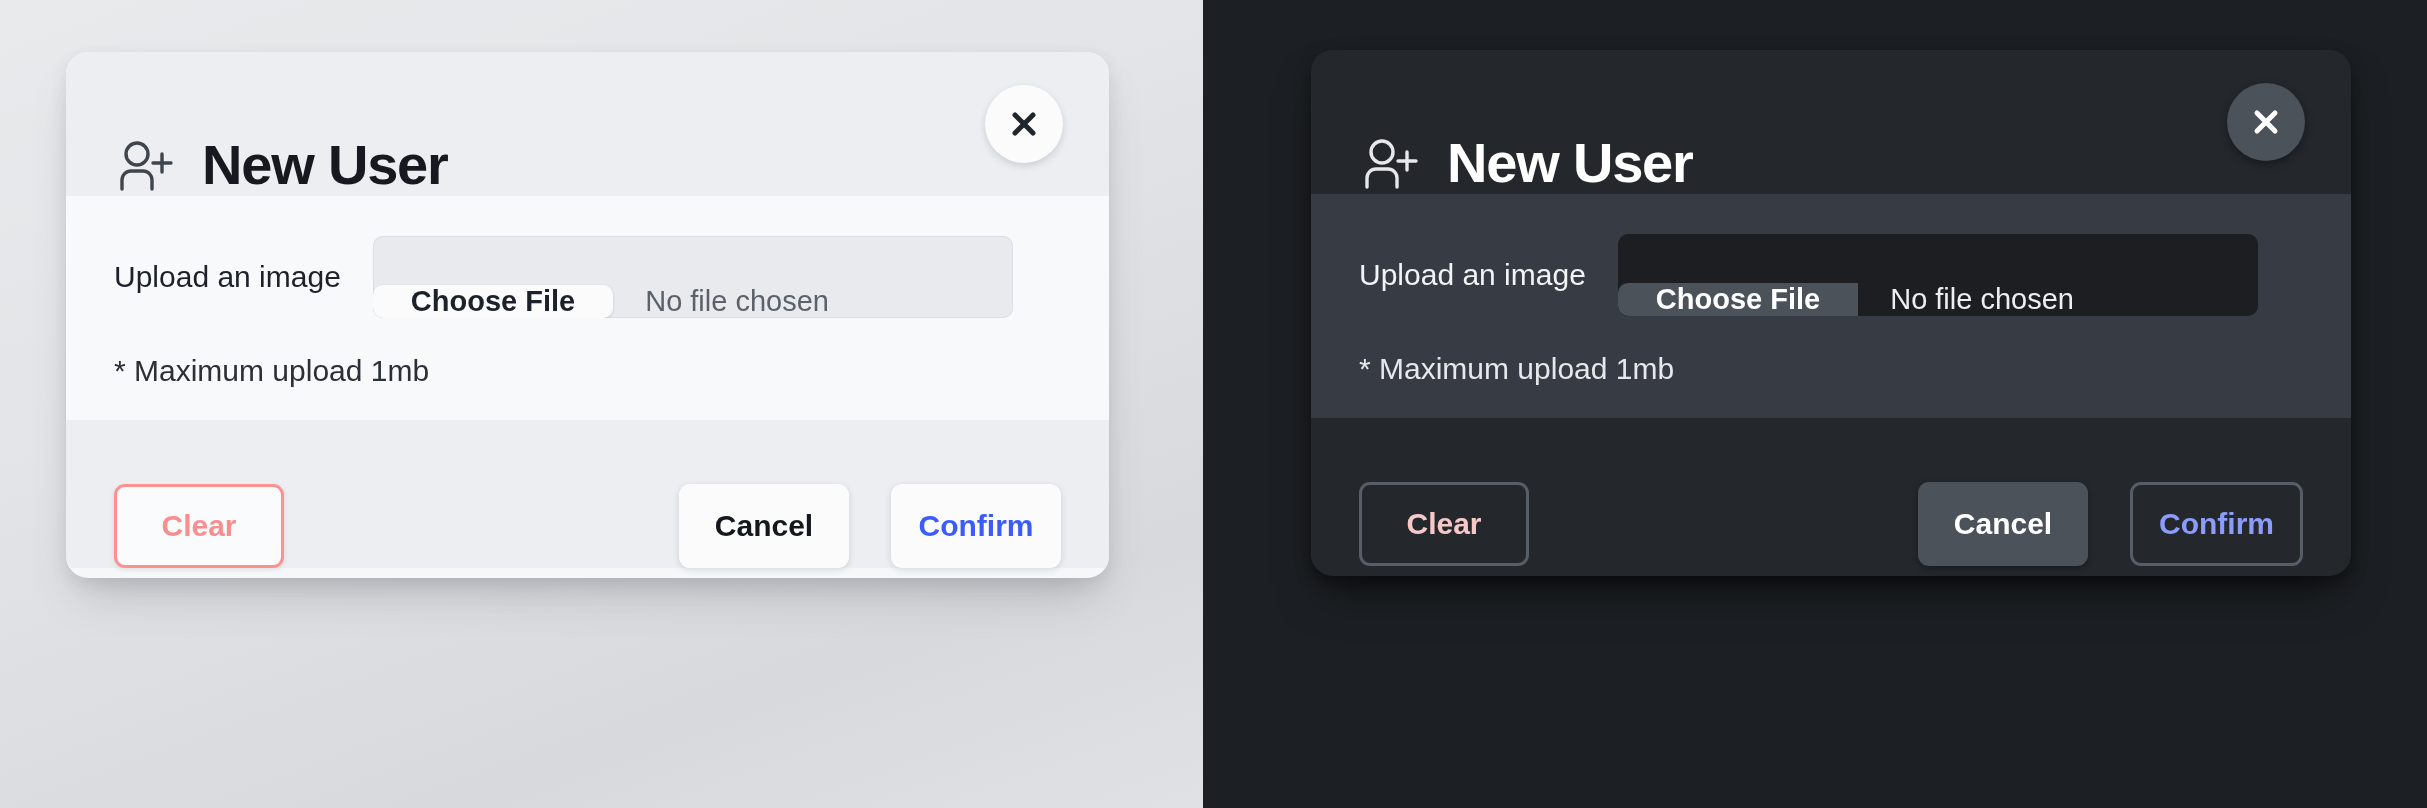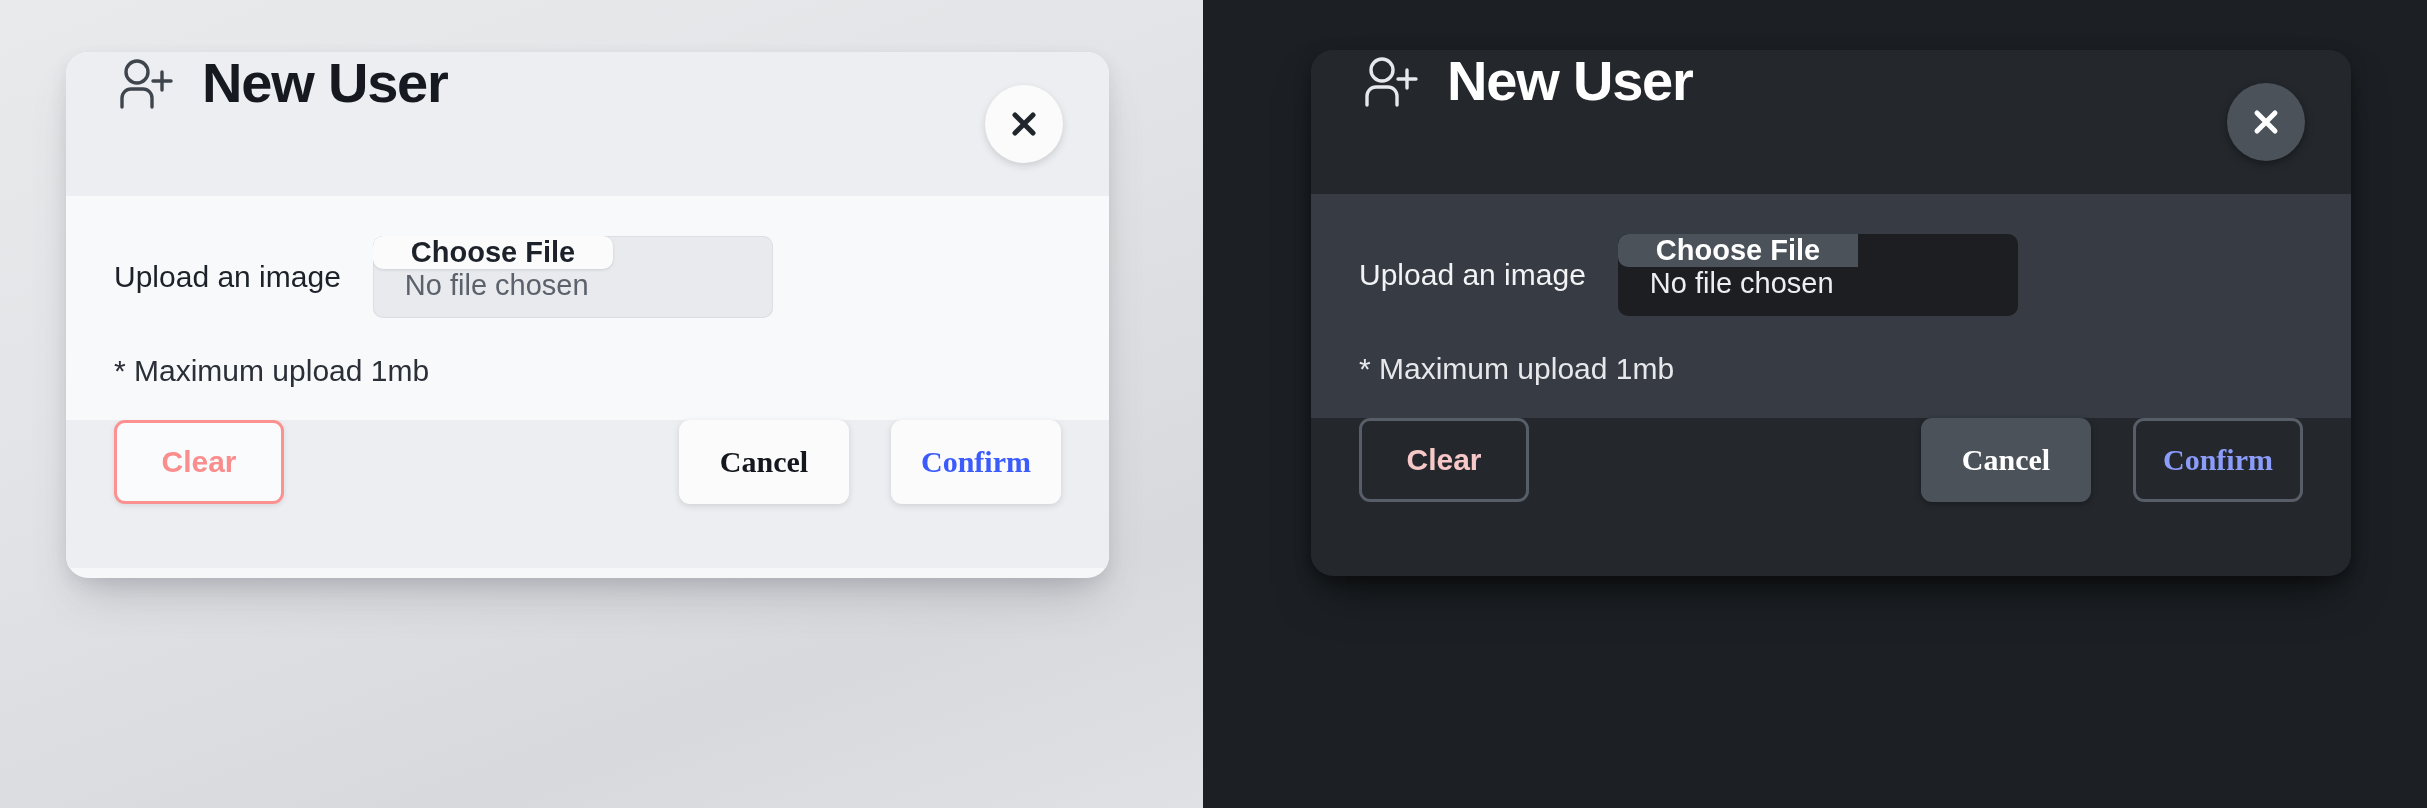--- a/index.html
+++ b/index.html
@@ -51,21 +51,21 @@
     height: 526px;
     background: #24282d;
     box-shadow: 0 26px 46px -14px rgba(0,0,0,.55),
                 0 6px 16px rgba(0,0,0,.38);
   }
 
   
   .card-header {
     height: 144px;
     display: flex;
-    align-items: flex-start;
+    align-items: flex-end;
     padding: 0 46px 0 48px;
     position: relative;
   }
   .card-light .card-header { background: #eceef1; }
   .card-dark  .card-header { background: #24282d; }
 
   .title-group {
     display: flex;
     align-items: center;
     gap: 26px;
@@ -126,25 +126,24 @@
 
   .upload-label {
     font-size: 30px;
     line-height: 1;
   }
   .card-light .upload-label { color: #1d222a; }
   .card-dark  .upload-label { color: #f2f3f5; }
 
   .file-input {
     display: flex;
-    align-items: flex-start;
+    align-items: flex-end;
     height: 82px;
     border-radius: 10px;
     overflow: hidden;
-    flex-direction: column;
   }
   .card-light .file-input {
     background: #e9eaee;
     box-shadow: inset 0 0 0 1px #dcdee3;
   }
   .card-dark .file-input {
     background: #1c1e21;
   }
 
   .choose-file-button {
@@ -185,33 +184,32 @@
     font-size: 30px;
     line-height: 1;
   }
   .card-light .hint-text { color: #2a2f38; }
   .card-dark  .hint-text { color: #e6e8eb; }
 
   
   .card-footer {
     height: 148px;
     display: flex;
-    align-items: flex-start;
+    align-items: flex-end;
     padding: 0 48px;
     gap: 32px;
   }
   .card-light .card-footer { background: #eceef1; }
   .card-dark  .card-footer { background: #24282d; }
 
   .footer-right {
     margin-left: auto;
     display: flex;
     align-items: center;
     gap: 42px;
-    font-family: Liberation Serif, serif;
   }
 
   .action-button {
     height: 84px;
     min-width: 170px;
     padding: 0 26px;
     border-radius: 11px;
     font-size: 30px;
     font-weight: 700;
     font-family: inherit;

